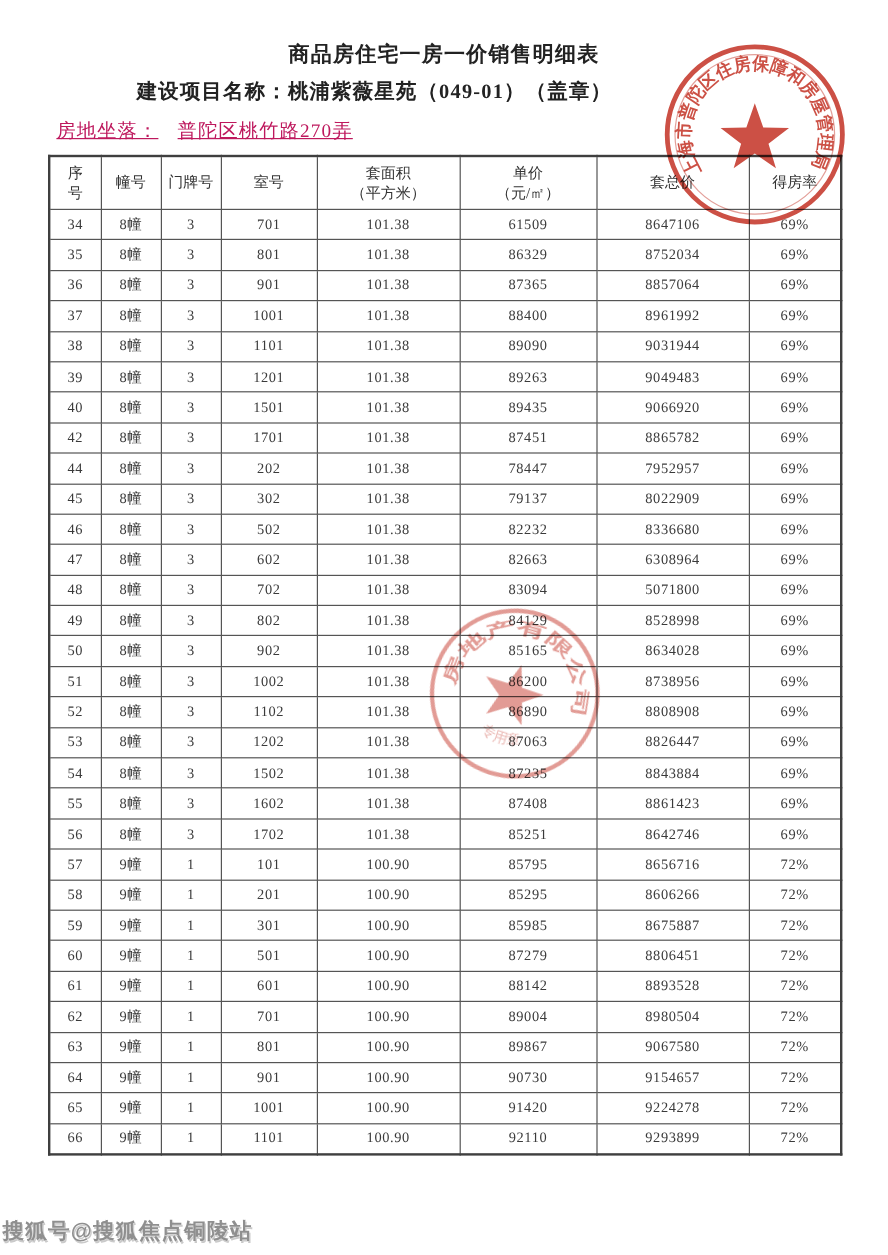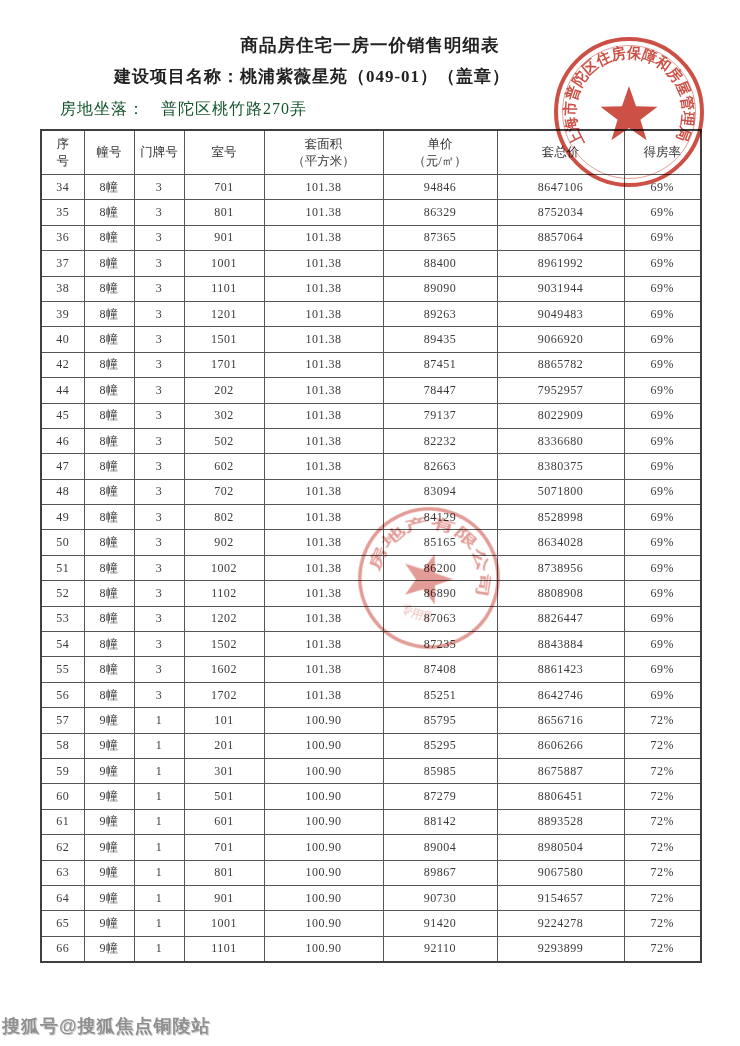--- a/index.html
+++ b/index.html
@@ -17,23 +17,24 @@
     font-size:17.5px;font-weight:bold;color:#222;
     letter-spacing:1px;
   }
   .doc-subtitle{
     position:absolute;top:65px;left:0;width:624px;
     text-align:center;
     font-size:17px;font-weight:bold;color:#222;
     letter-spacing:1px;
   }
   .doc-location{
-    position:absolute;top:99px;left:60px;
-    font-size:16px;color:#14532d;
+    position:absolute;top:99px;left:47px;
+    font-size:16px;color:#be185d;
     letter-spacing:1px;
+    text-decoration:underline;
   }
   .doc-location .loc-value{margin-left:16px;}
   table.price-table{
     position:absolute;left:40px;top:129px;
     width:660px;
     border-collapse:collapse;
     table-layout:fixed;
     border:2px solid #3f3f3f;
   }
   table.price-table th, table.price-table td{
@@ -109,21 +110,21 @@
         <th>得房率</th>
       </tr>
     </thead>
     <tbody id="table-body">
         <tr>
           <td>34</td>
           <td>8幢</td>
           <td>3</td>
           <td>701</td>
           <td>101.38</td>
-          <td>94846</td>
+          <td>61509</td>
           <td>8647106</td>
           <td>69%</td>
         </tr>
         <tr>
           <td>35</td>
           <td>8幢</td>
           <td>3</td>
           <td>801</td>
           <td>101.38</td>
           <td>86329</td>
@@ -220,21 +221,21 @@
           <td>8336680</td>
           <td>69%</td>
         </tr>
         <tr>
           <td>47</td>
           <td>8幢</td>
           <td>3</td>
           <td>602</td>
           <td>101.38</td>
           <td>82663</td>
-          <td>8380375</td>
+          <td>6308964</td>
           <td>69%</td>
         </tr>
         <tr>
           <td>48</td>
           <td>8幢</td>
           <td>3</td>
           <td>702</td>
           <td>101.38</td>
           <td>83094</td>
           <td>5071800</td>

